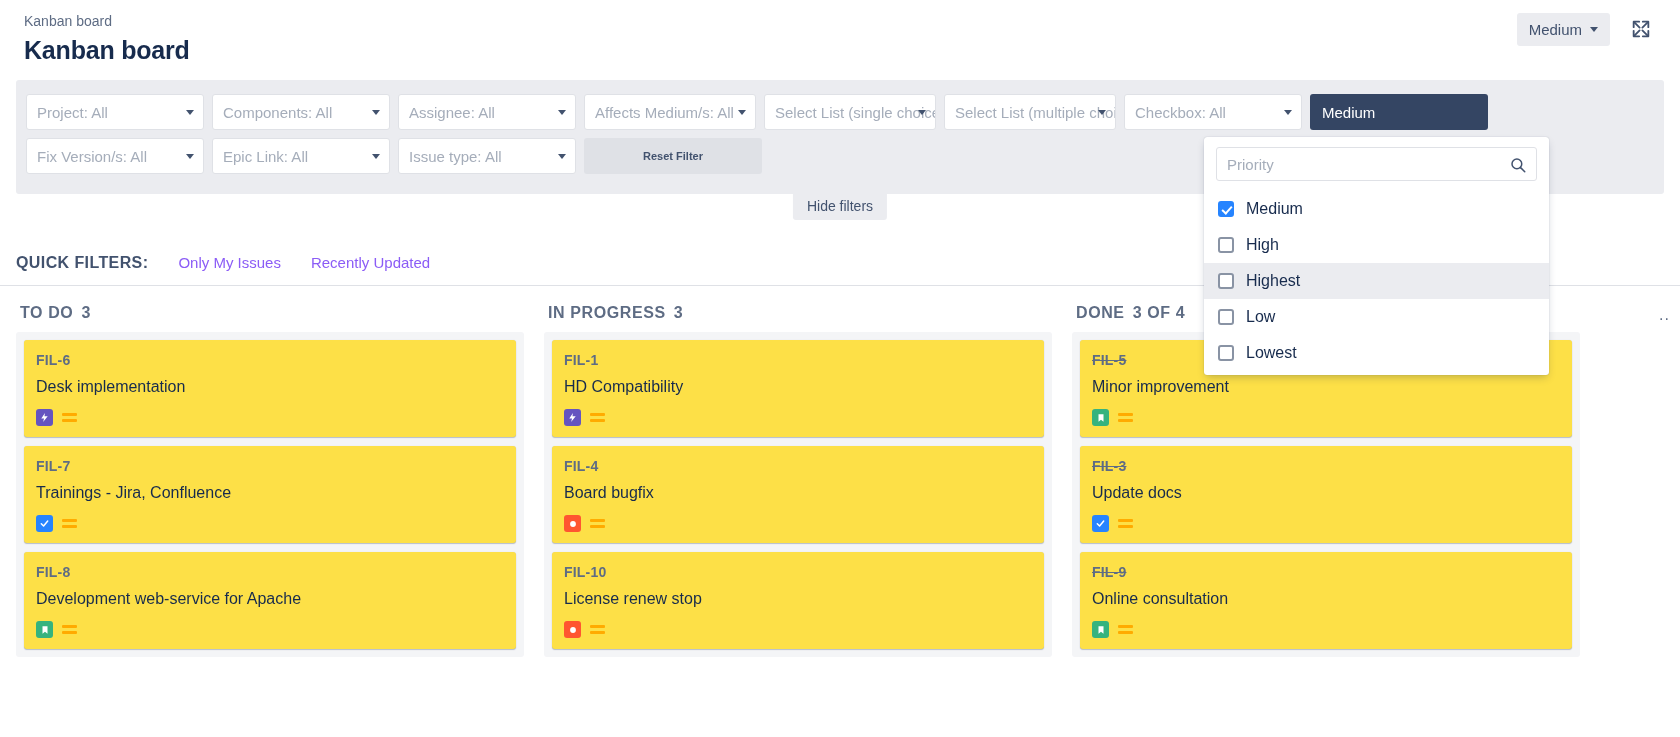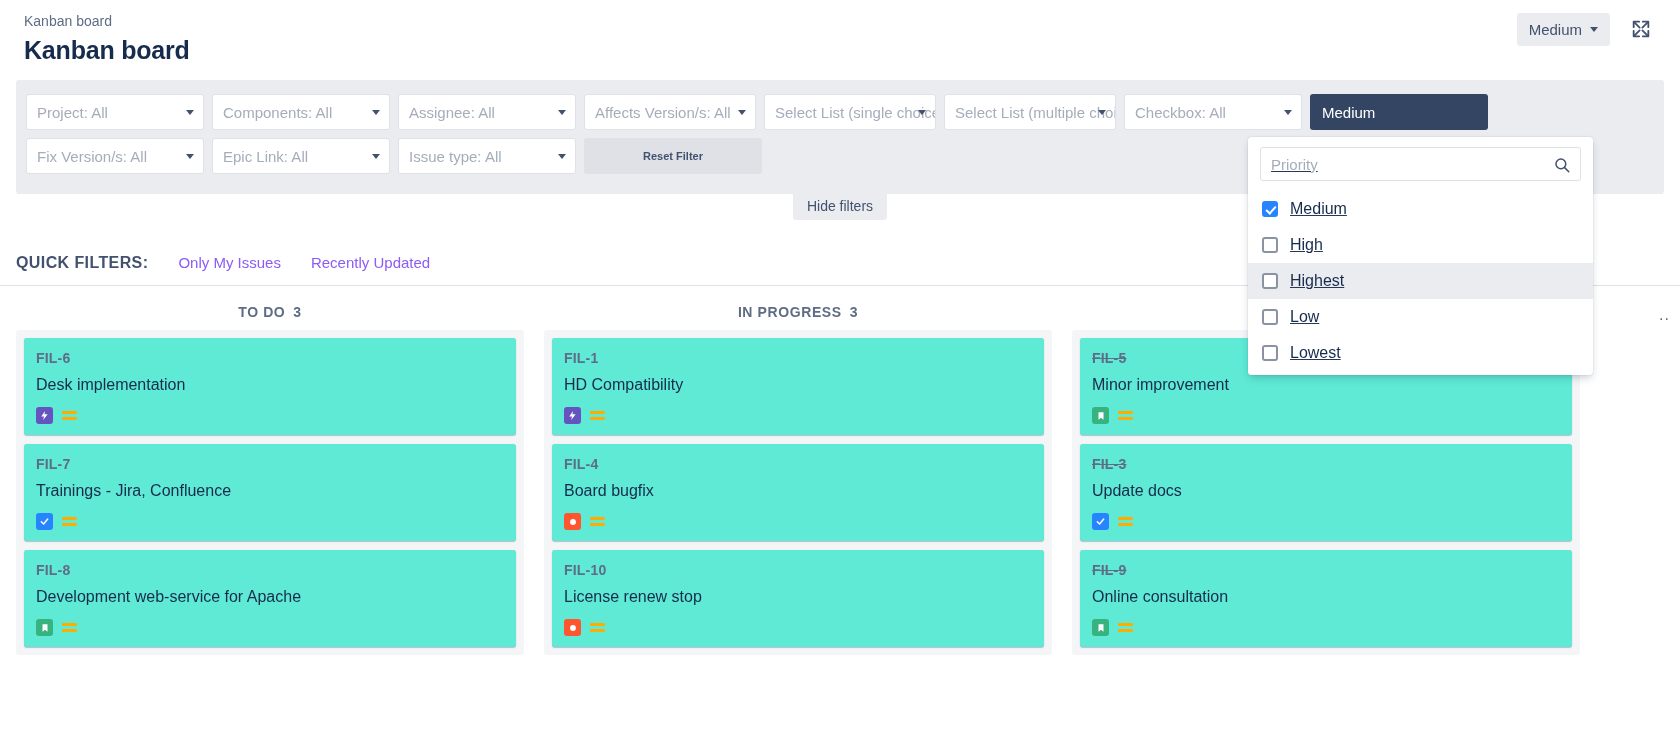--- a/index.html
+++ b/index.html
@@ -71,48 +71,48 @@
     padding: 0 0 0 16px; margin-top: 46px; height: 46px;
     border-bottom: 1px solid #dfe1e6;
   }
   .qf-label { font-size: 16px; font-weight: 700; letter-spacing: 0.4px; color: #42526e; }
   .qf-link { font-size: 15px; color: #8b5cf6; cursor: pointer; }
 
   
   .board { display: flex; padding: 0 16px; gap: 20px; }
   .column { width: 508px; flex: 0 0 508px; }
   .col-header {
-    font-size: 14px; font-weight: 700; letter-spacing: 0.6px; color: #5e6c84;
-    padding: 18px 4px 10px 4px; display: flex; gap: 8px; justify-content: center;
+    font-size: 16px; font-weight: 700; letter-spacing: 0.6px; color: #5e6c84;
+    padding: 18px 4px 10px 4px; display: flex; gap: 8px;
   }
   .col-body { background: #f4f5f7; border-radius: 3px; padding: 8px; display: flex; flex-direction: column; gap: 9px; }
   .card {
-    background: #5eead4; border-radius: 3px;
+    background: #fde047; border-radius: 3px;
     box-shadow: 0 1px 1px rgba(9,30,66,0.25), 0 0 1px rgba(9,30,66,0.15);
     padding: 12px 12px 11px 12px;
   }
   .card-key { font-size: 14px; font-weight: 600; color: #5e6c84; letter-spacing: 0.2px; }
   .card-key.done { text-decoration: line-through; }
   .card-title { font-size: 16px; color: #172b4d; margin-top: 9px; line-height: 20px; }
   .card-icons { display: flex; align-items: center; gap: 9px; margin-top: 12px; }
 
   .type-icon { width: 17px; height: 17px; border-radius: 3px; display: flex; align-items: center; justify-content: center; }
   .type-epic { background: #6554c0; }
   .type-task { background: #2684ff; }
   .type-story { background: #36b37e; }
   .type-bug { background: #ff5630; }
   .prio-icon { display: flex; flex-direction: column; justify-content: center; gap: 3px; width: 15px; }
   .prio-icon span { display: block; height: 2.6px; background: #ffab00; border-radius: 1px; }
 
   
   .dropdown {
-    position: absolute; left: 1248px; top: 137px; width: 345px;
+    position: absolute; left: 1204px; top: 137px; width: 345px;
     background: #ffffff; border-radius: 3px;
     box-shadow: 0 4px 8px -2px rgba(9,30,66,0.25), 0 0 1px rgba(9,30,66,0.31);
-    z-index: 50; padding-bottom: 4px; text-decoration: underline;
+    z-index: 50; padding-bottom: 4px;
   }
   .dd-search-wrap { padding: 10px 12px 10px 12px; }
   .dd-search {
     position: relative; height: 34px; border: 1px solid #dfe1e6; border-radius: 3px;
     background: #fff; display: flex; align-items: center; padding: 0 34px 0 10px;
   }
   .dd-search input {
     border: none; outline: none; width: 100%; font-size: 15px;
     color: #172b4d; font-family: "Liberation Sans", sans-serif; background: transparent;
   }
@@ -161,21 +161,21 @@
       </div>
       <div class="sel">
         <span>Components: All</span>
         <i class="sel-caret"></i>
       </div>
       <div class="sel">
         <span>Assignee: All</span>
         <i class="sel-caret"></i>
       </div>
       <div class="sel narrow">
-        <span>Affects Version/s: All</span>
+        <span>Affects Medium/s: All</span>
         <i class="sel-caret"></i>
       </div>
       <div class="sel narrow">
         <span>Select List (single choice)</span>
         <i class="sel-caret"></i>
       </div>
       <div class="sel narrow">
         <span>Select List (multiple choice)</span>
         <i class="sel-caret"></i>
       </div>

